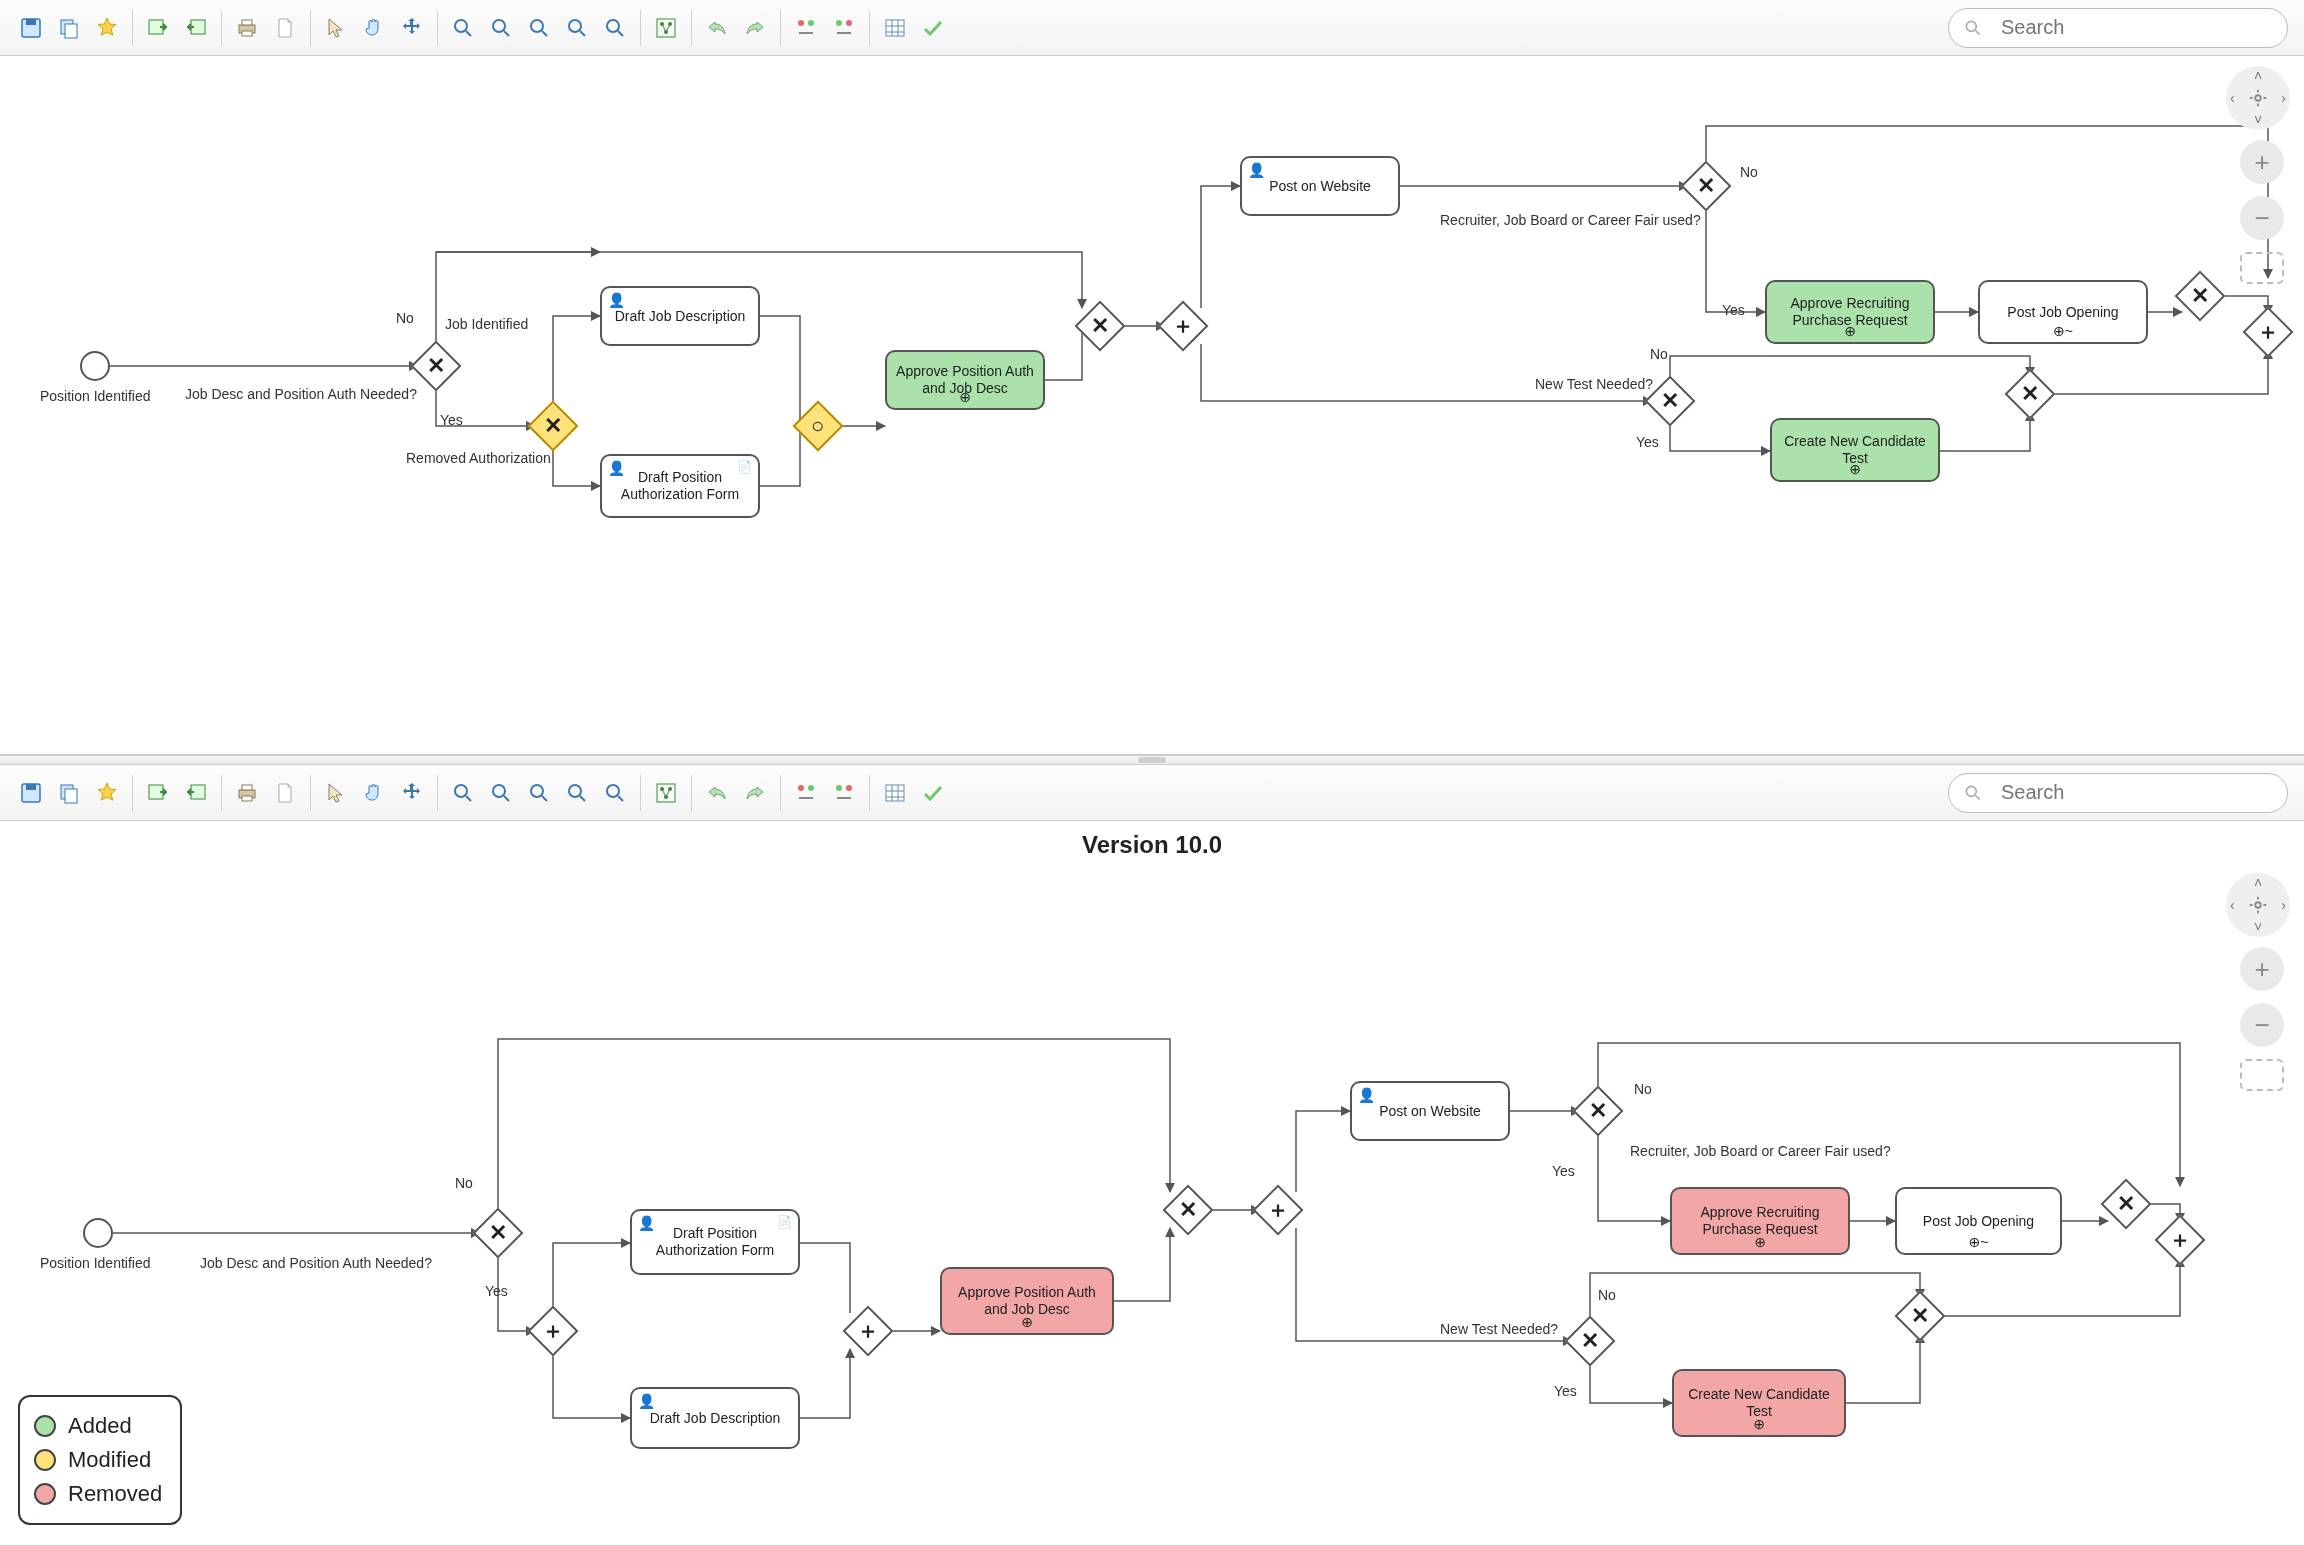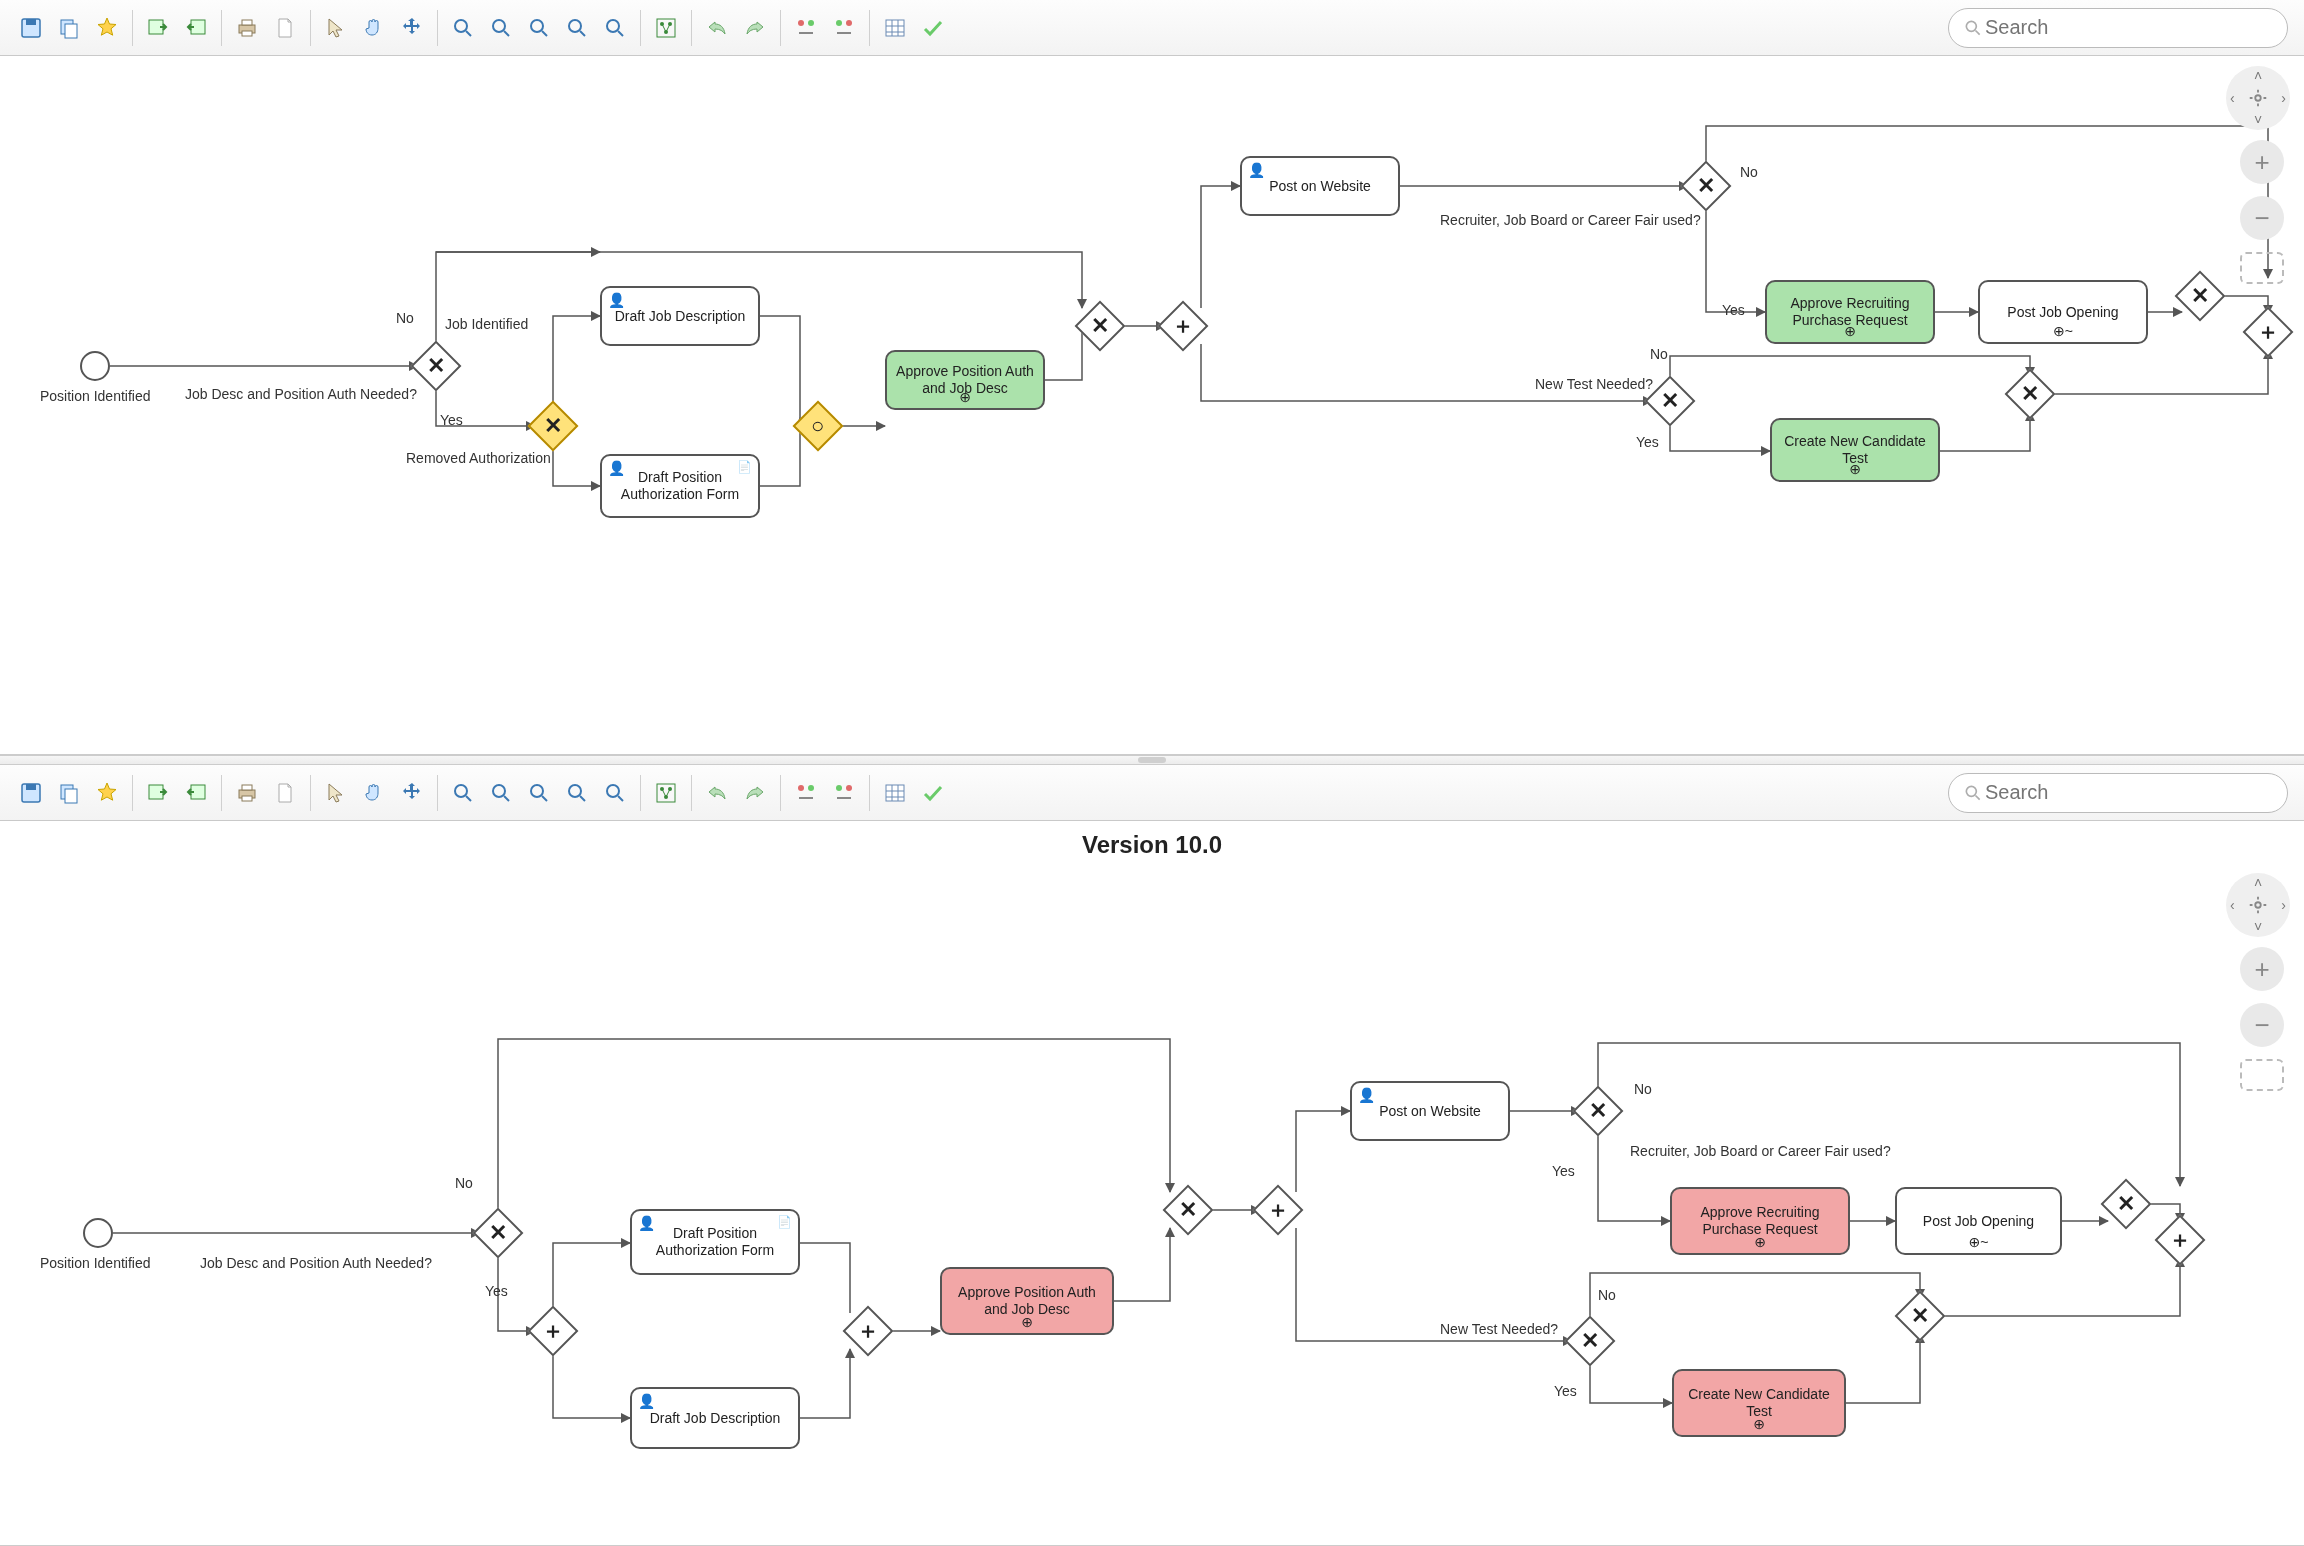--- a/index.html
+++ b/index.html
@@ -22,21 +22,21 @@
     width:34px; height:34px; border-radius:4px;
     display:flex; align-items:center; justify-content:center;
     cursor:pointer;
   }
   .tbtn svg { width:24px; height:24px; }
   .spacer { flex:1; }
   .searchwrap {
     display:flex; align-items:center;
     width:340px; height:40px;
     border:1px solid #bbb; border-radius:20px;
-    background:#fff; padding:0 14px; gap:0;
+    background:#fff; padding:0 14px; gap:16px;
     margin-right:8px;
   }
   .searchwrap input {
     border:none; outline:none; font-size:20px; color:#555; flex:1; background:transparent;
   }
   .searchwrap svg { width:20px; height:20px; opacity:.6; }
 
   
   .title { text-align:center; font-weight:700; font-size:24px; padding:10px 0 4px; }
 
@@ -762,16 +762,30 @@
         <span class="chev" style="right:4px;">›</span>
         <span class="chev" style="top:2px;">˄</span>
         <span class="chev" style="bottom:2px;">˅</span>
       </div>
       <div class="zoomctl">
         <div class="zbtn">+</div>
         <div class="zbtn">−</div>
         <div class="fitbtn"></div>
       </div>
 
+      <div class="legend">
+        <div class="legrow">
+            <div class="dot dot-green"></div>
+            <span>Added</span>
+          </div>
+        <div class="legrow">
+            <div class="dot dot-yellow"></div>
+            <span>Modified</span>
+          </div>
+        <div class="legrow">
+            <div class="dot dot-red"></div>
+            <span>Removed</span>
+          </div>
+      </div>
     </div>
   </div>
 
 </div>
 
 </body></html>

